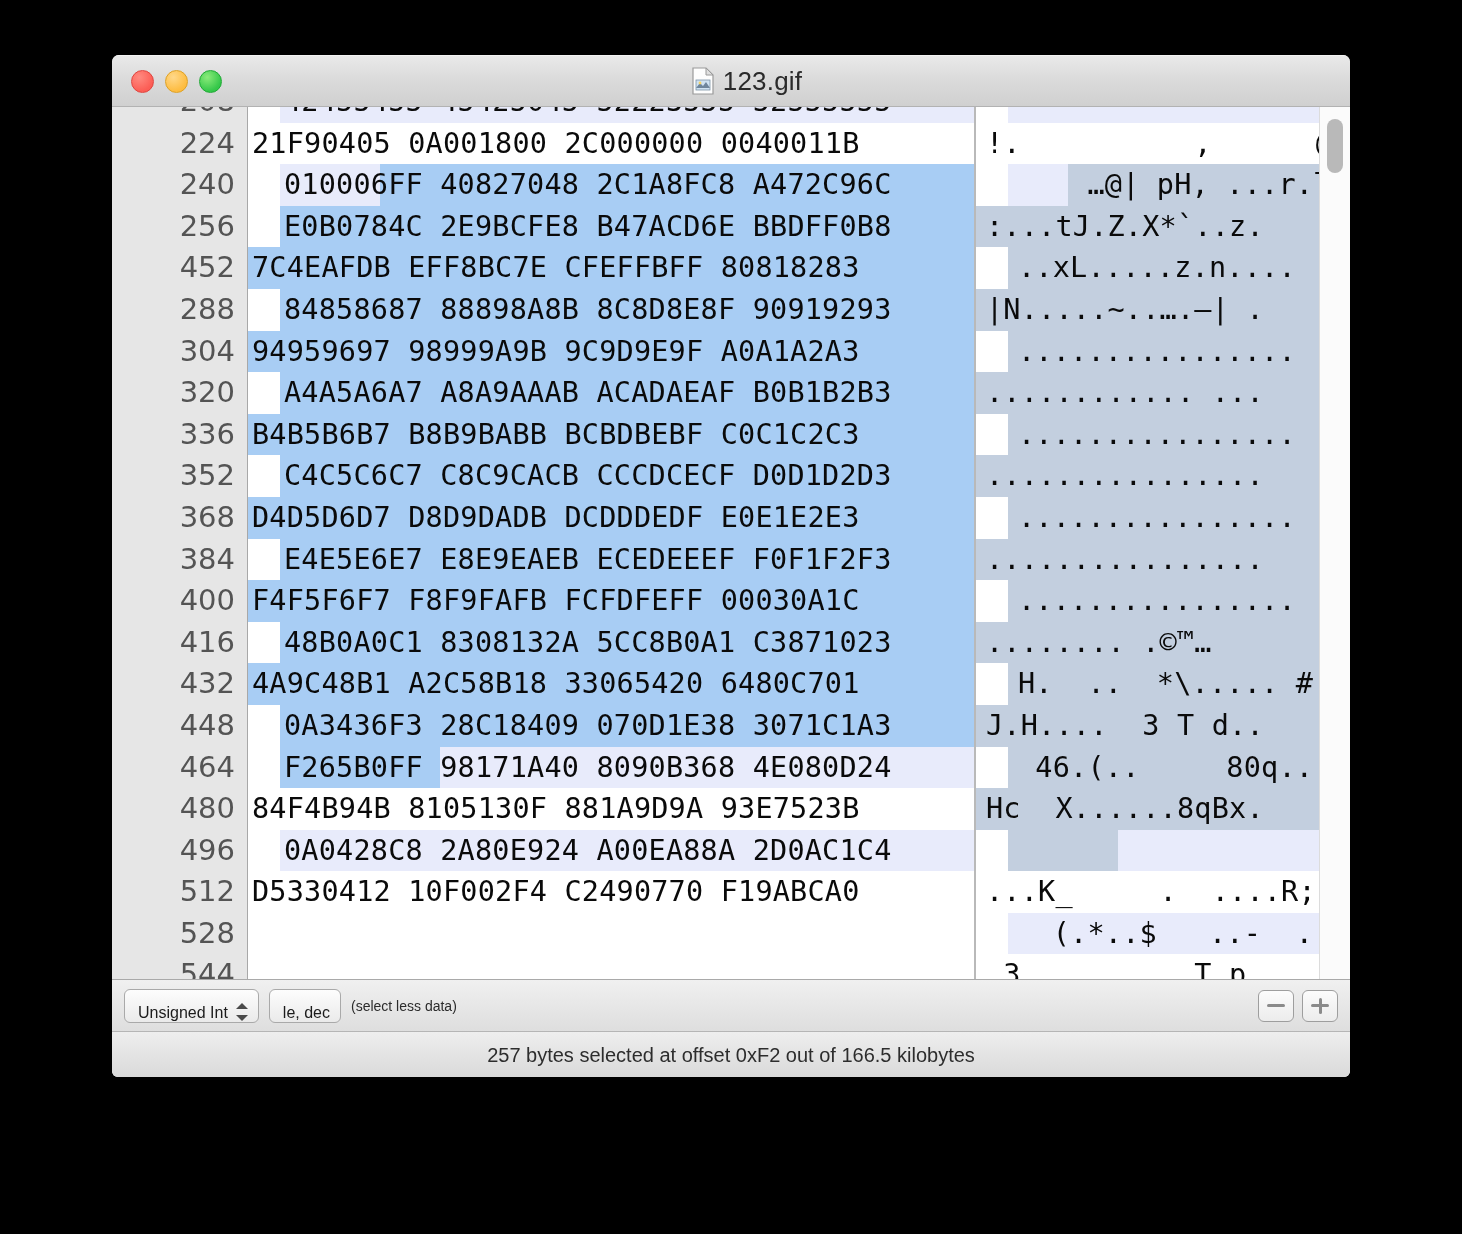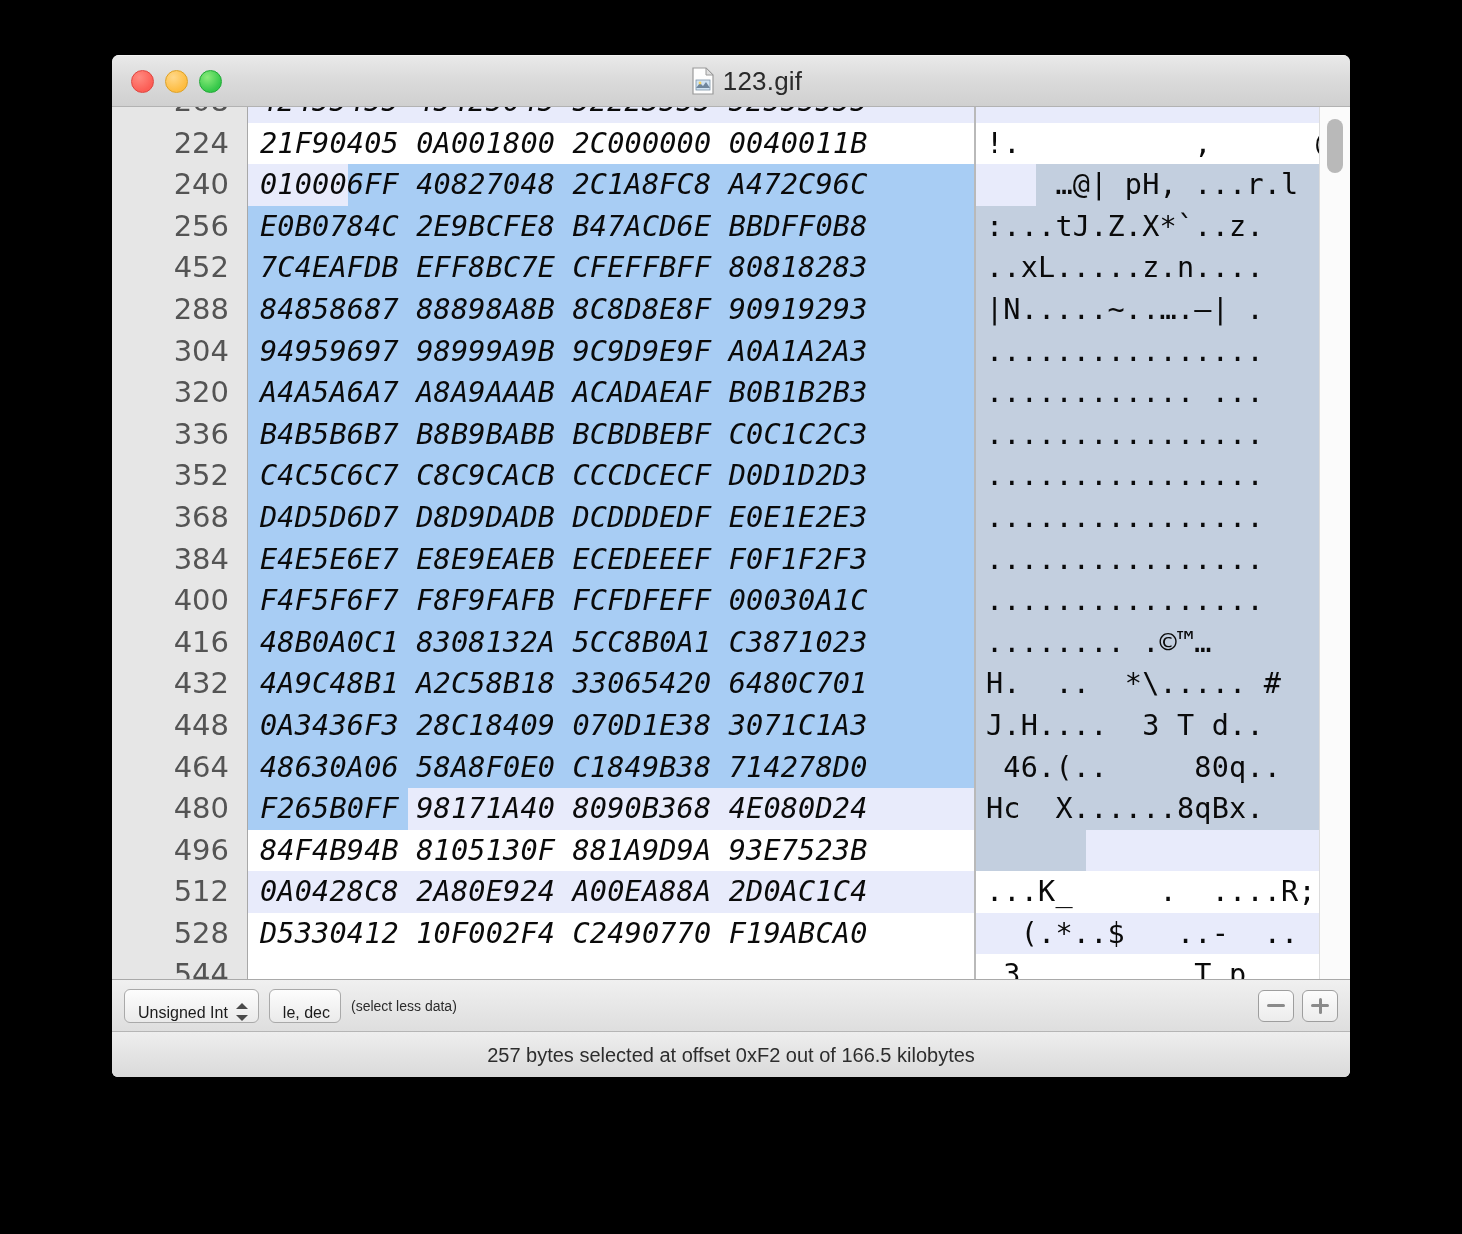--- a/index.html
+++ b/index.html
@@ -98,21 +98,21 @@
   }
   .gutter-inner {
     position: absolute;
     top: -26px;
     left: 0; right: 0;
   }
   .addr {
     height: 41.6px;
     line-height: 41.6px;
     text-align: right;
-    padding-right: 18px;
+    padding-right: 12px;
     font-family: "DejaVu Sans", sans-serif;
     font-size: 29px;
     color: #545454;
     box-sizing: border-box;
     white-space: nowrap;
   }
 
   .panes {
     flex: 1 1 auto;
     display: flex;
@@ -137,26 +137,26 @@
   .row {
     height: 41.6px;
     line-height: 41.6px;
     white-space: pre;
     font-family: "DejaVu Sans Mono", monospace;
     font-size: 28.5px;
     color: #0a0a0a;
     box-sizing: border-box;
     position: relative;
   }
-  .pane.hex .row { padding-left: 12px; letter-spacing: 0.2px; font-style: italic; }
+  .pane.hex .row { padding-left: 4px; letter-spacing: 0.2px; }
   .pane.ascii .row { padding-left: 10px; letter-spacing: 0.2px; }
 
   
   .row.odd  { background: #ffffff; }
-  .row.even { background: #e8ebfb; }
+  .row.even { background: #e8ebfb; margin-left: 32px; }
 
   
   .pane.hex .row.sel  { background: #a8cdf4; }
   .pane.ascii .row.sel { background: #c3cfdf; }
 
   
   .selband {
     position: absolute;
     top: 0; bottom: 0;
     pointer-events: none;
@@ -337,21 +337,20 @@
               <div class="row odd sel"><span class="rowtext">94959697 98999A9B 9C9D9E9F A0A1A2A3</span></div>
               <div class="row even sel"><span class="rowtext">A4A5A6A7 A8A9AAAB ACADAEAF B0B1B2B3</span></div>
               <div class="row odd sel"><span class="rowtext">B4B5B6B7 B8B9BABB BCBDBEBF C0C1C2C3</span></div>
               <div class="row even sel"><span class="rowtext">C4C5C6C7 C8C9CACB CCCDCECF D0D1D2D3</span></div>
               <div class="row odd sel"><span class="rowtext">D4D5D6D7 D8D9DADB DCDDDEDF E0E1E2E3</span></div>
               <div class="row even sel"><span class="rowtext">E4E5E6E7 E8E9EAEB ECEDEEEF F0F1F2F3</span></div>
               <div class="row odd sel"><span class="rowtext">F4F5F6F7 F8F9FAFB FCFDFEFF 00030A1C</span></div>
               <div class="row even sel"><span class="rowtext">48B0A0C1 8308132A 5CC8B0A1 C3871023</span></div>
               <div class="row odd sel"><span class="rowtext">4A9C48B1 A2C58B18 33065420 6480C701</span></div>
               <div class="row even sel"><span class="rowtext">0A3436F3 28C18409 070D1E38 3071C1A3</span></div>
-              <div class="row odd sel"><span class="rowtext">48630A06 58A8F0E0 C1849B38 714278D0</span></div>
               <div class="row even"><div class="selband" style="left: 0px; width: 160px;"></div><span class="rowtext">F265B0FF 98171A40 8090B368 4E080D24</span></div>
               <div class="row odd"><span class="rowtext">84F4B94B 8105130F 881A9D9A 93E7523B</span></div>
               <div class="row even"><span class="rowtext">0A0428C8 2A80E924 A00EA88A 2D0AC1C4</span></div>
               <div class="row odd"><span class="rowtext">D5330412 10F002F4 C2490770 F19ABCA0</span></div>
             </div>
         </div>
         <div class="pane ascii">
           <div class="pane-inner" id="ascii-rows">
               <div class="row even"><span class="rowtext"></span></div>
               <div class="row odd"><span class="rowtext">!.          ,      @</span></div>

